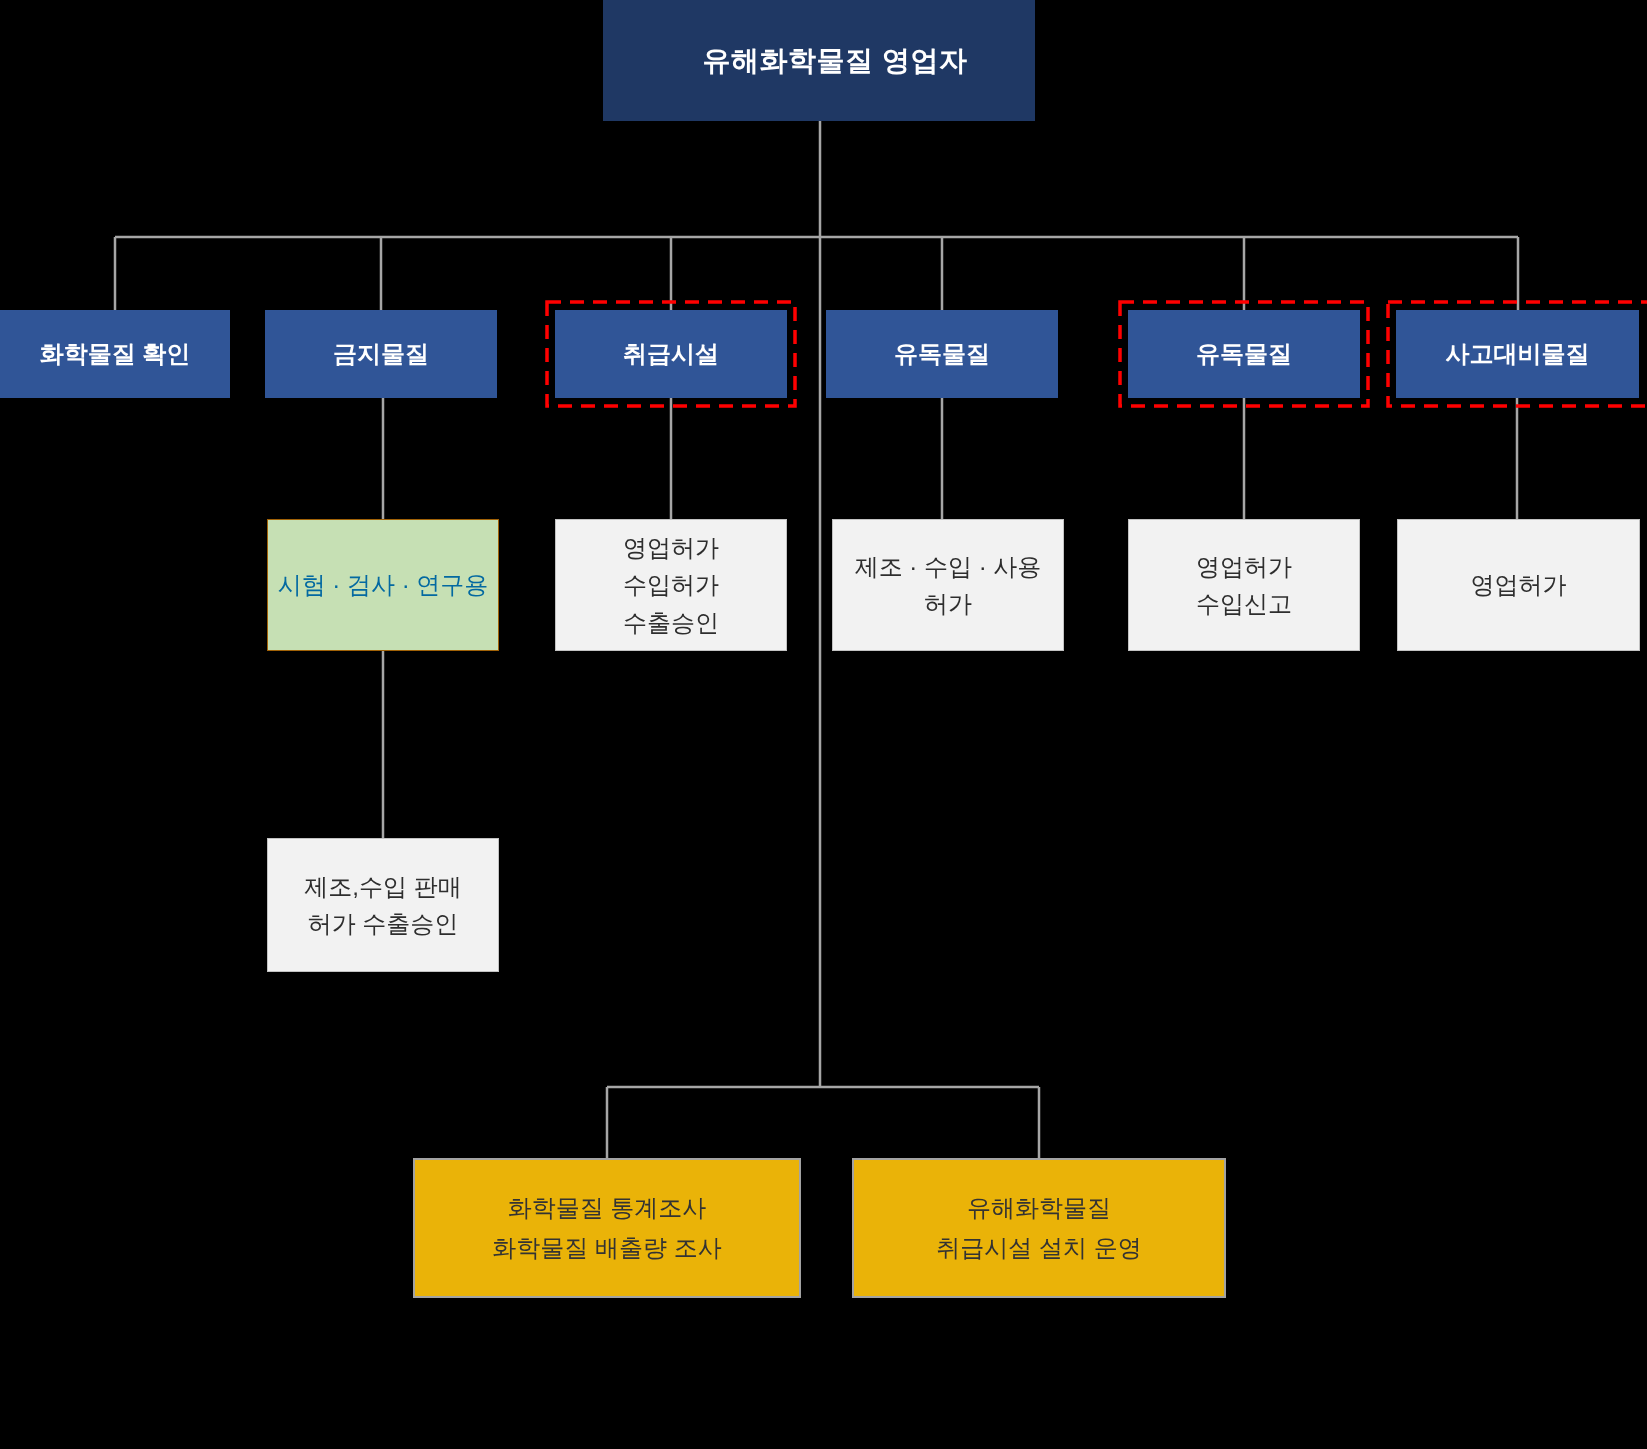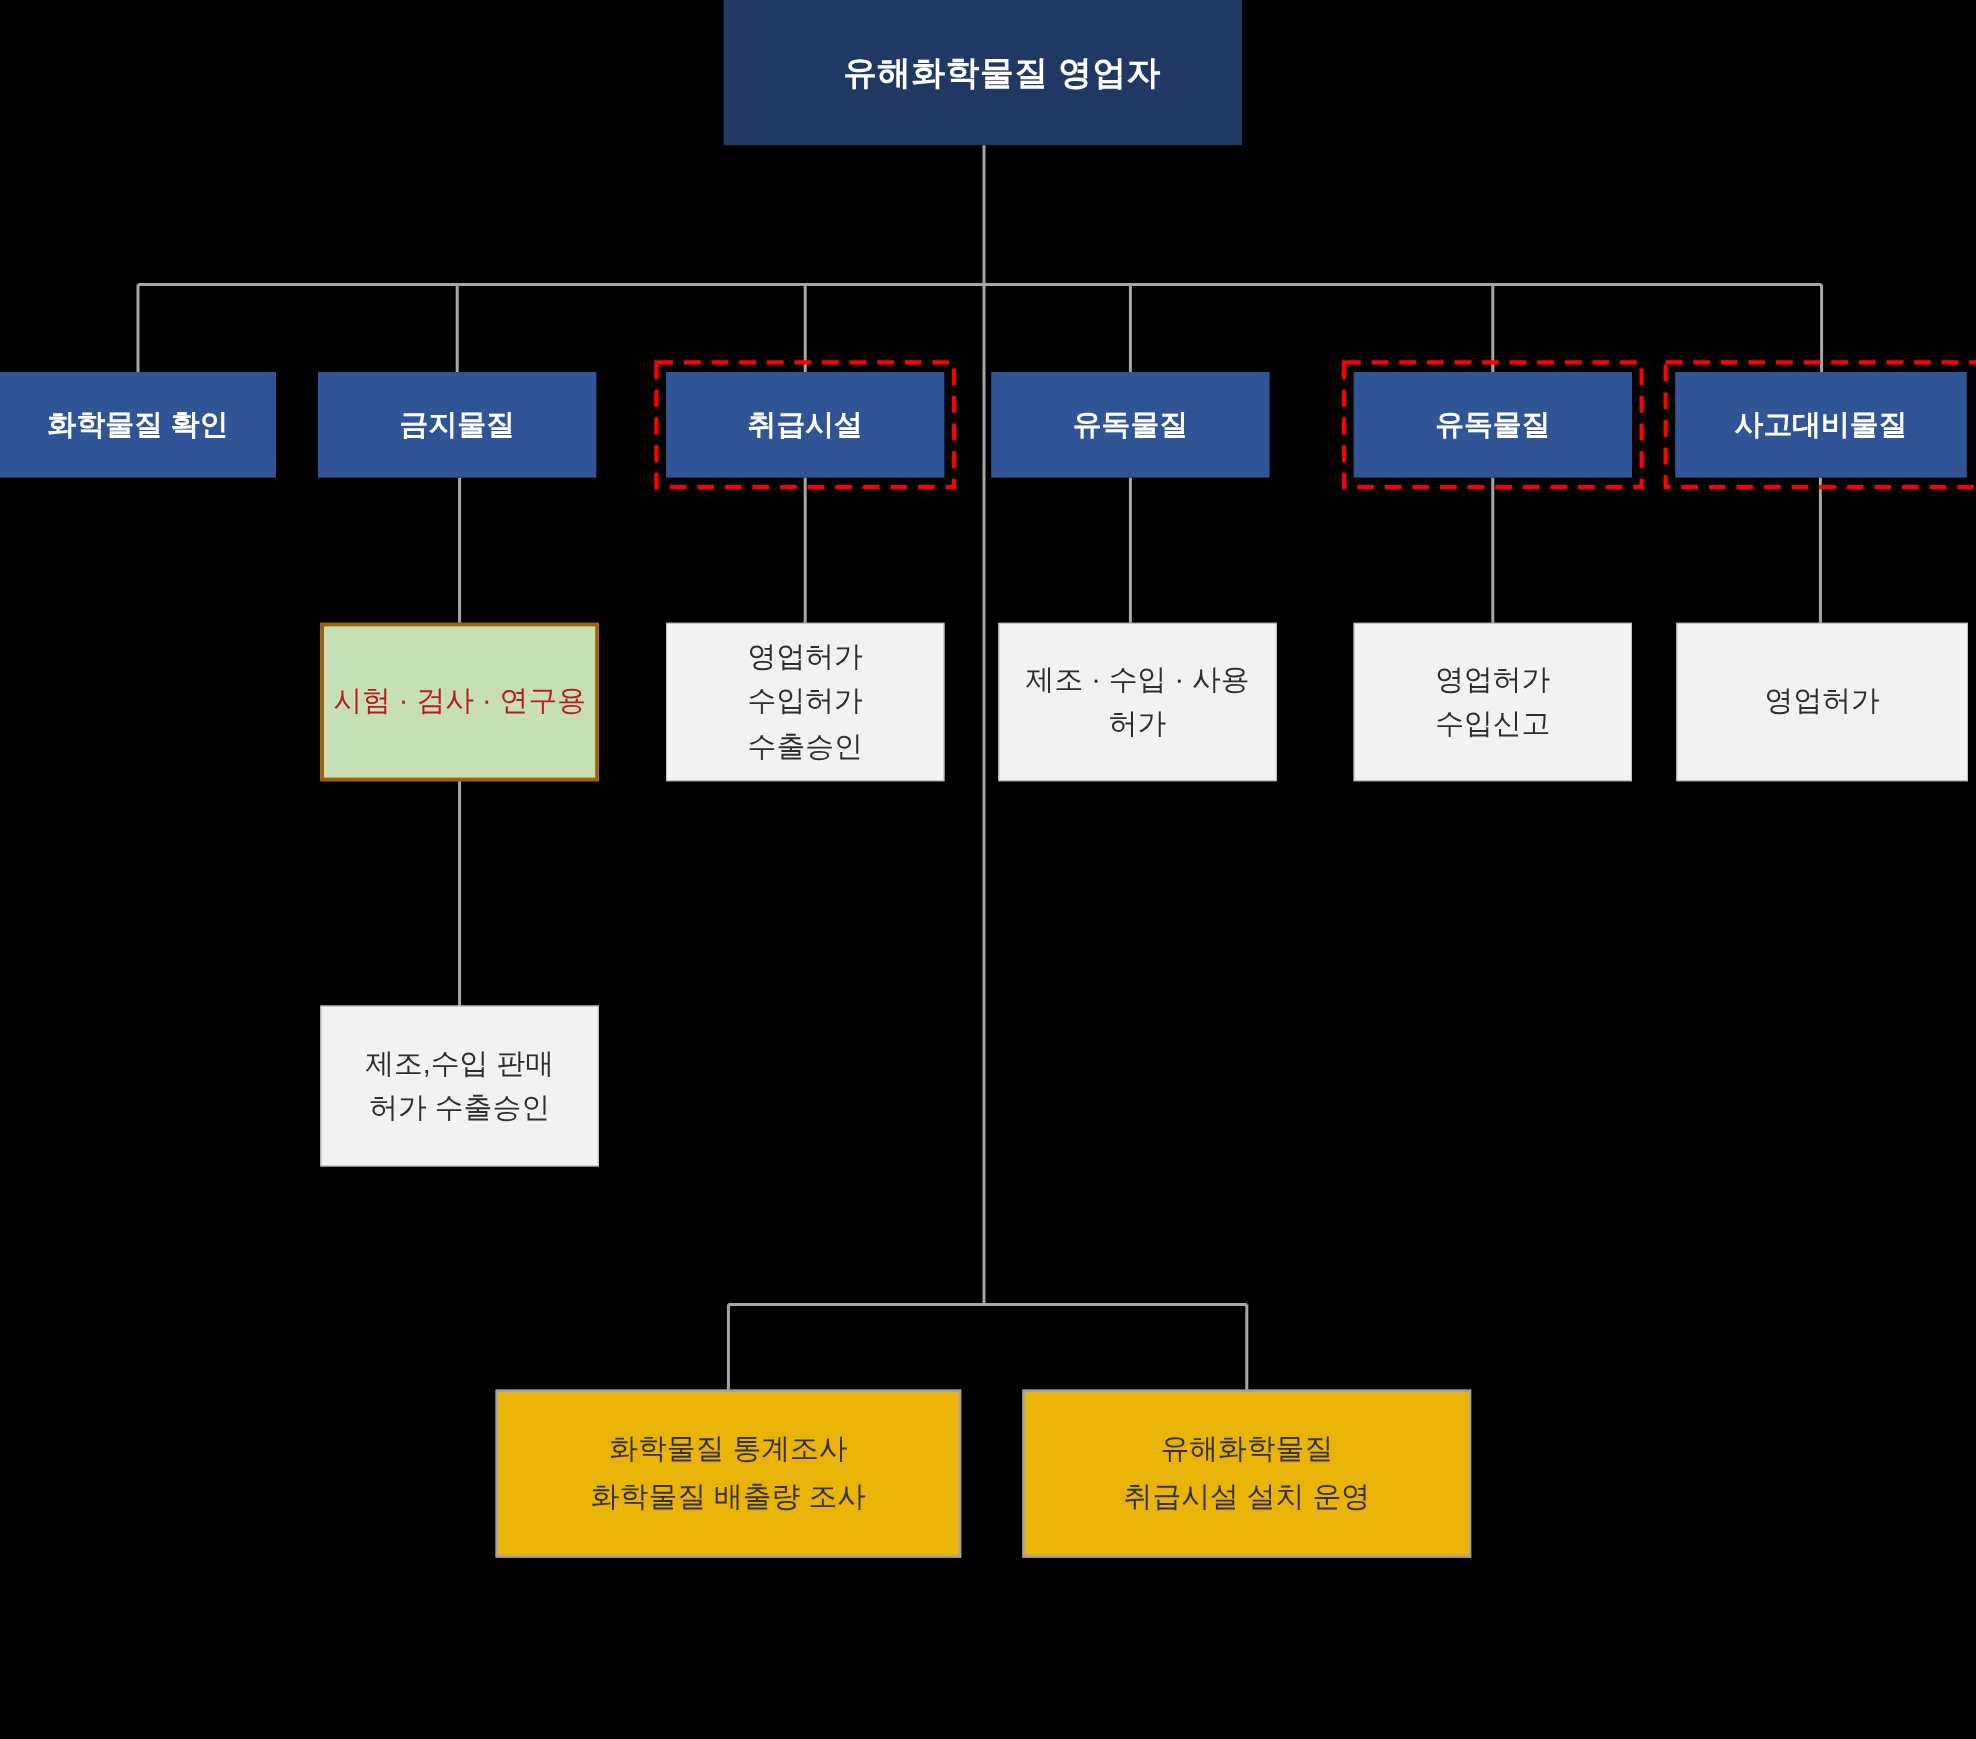--- a/index.html
+++ b/index.html
@@ -55,22 +55,22 @@
   .sub-box {
     top: 519px; height: 132px;
     background: #f2f2f2;
     border: 1px solid #c2c2c2;
     color: #2e2e2e;
     font-size: 24px;
     line-height: 1.55;
   }
   .green-box {
     background: #c6e0b4;
-    border: 3px solid #a16207;
-    color: #b91c1c;
+    border: 1px solid #a16207;
+    color: #0369a1;
   }
   .sb2 { left: 267px;  width: 232px; }
   .sb3 { left: 555px;  width: 232px; }
   .sb4 { left: 832px;  width: 232px; }
   .sb5 { left: 1128px; width: 232px; }
   .sb6 { left: 1397px; width: 243px; }
   .row3-box {
     left: 267px; top: 838px; width: 232px; height: 134px;
     background: #f2f2f2;
     border: 1px solid #c2c2c2;

